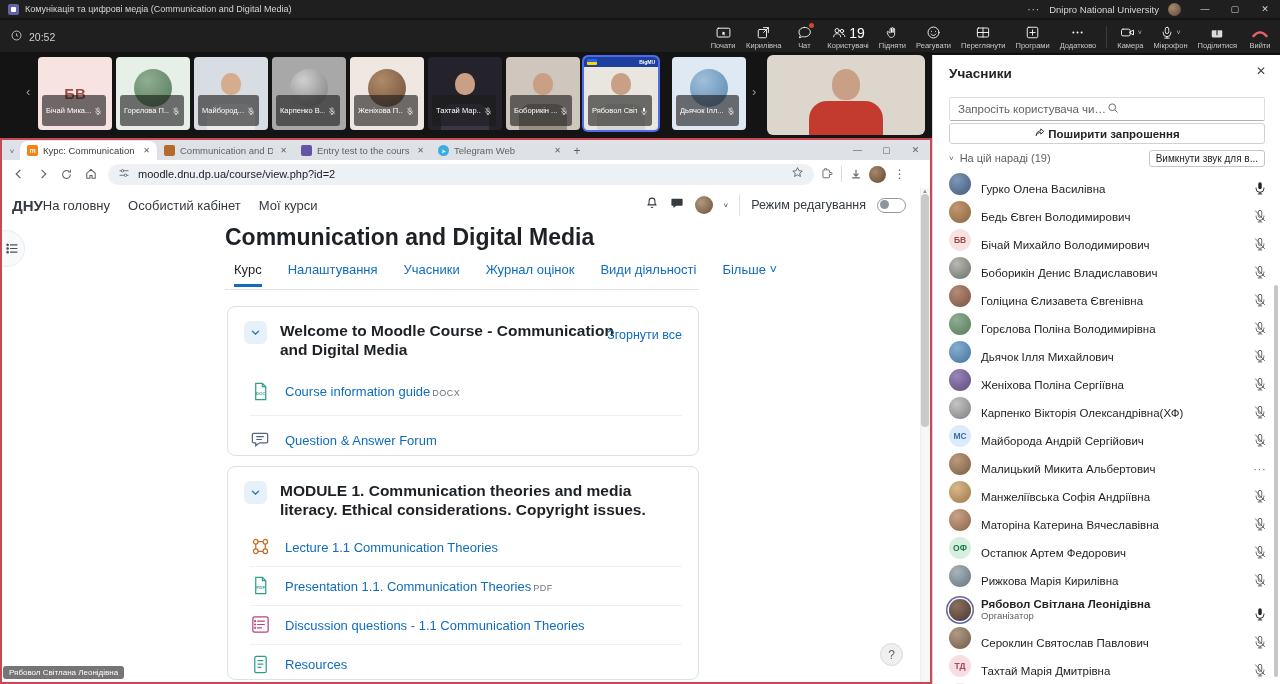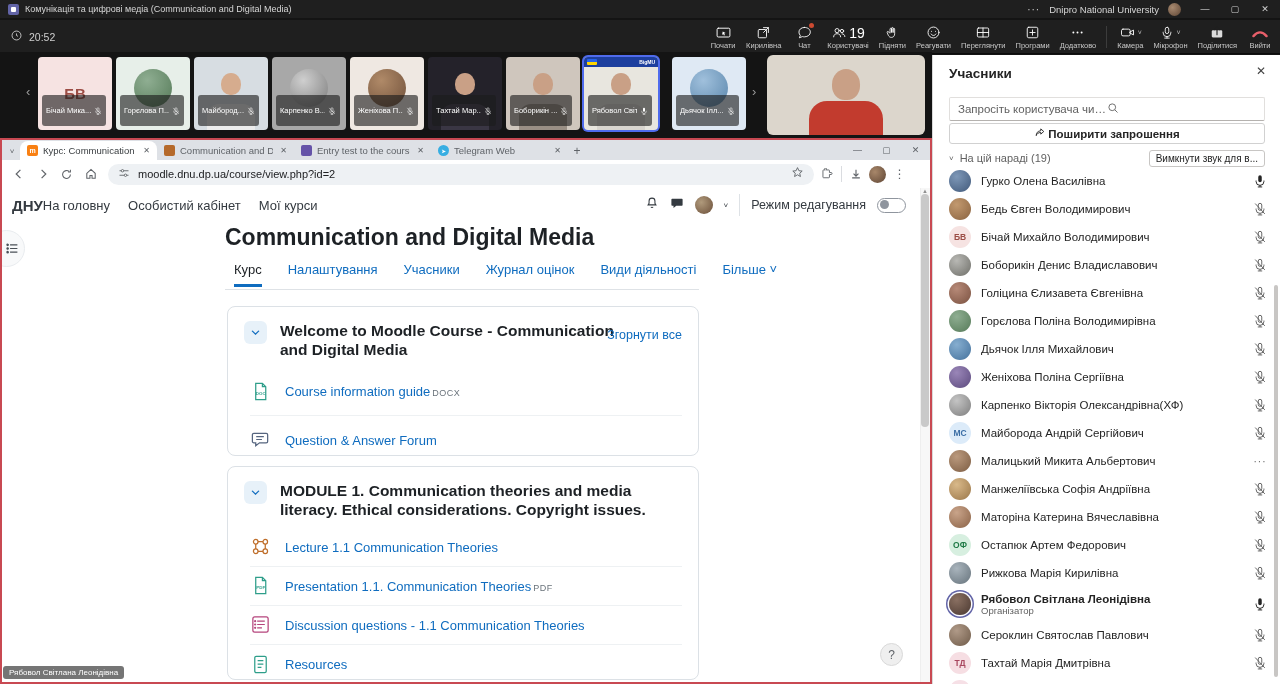--- a/index.html
+++ b/index.html
@@ -58,21 +58,21 @@
   .p-title{position:absolute;left:16px;top:11px;font-size:13.5px;font-weight:700;color:#242424}
   .p-close{position:absolute;right:14px;top:9px;font-size:12px;color:#424242}
   .p-search{position:absolute;left:16px;top:42px;width:316px;height:24px;border:1px solid #e1dfdd;border-bottom:1.5px solid #b5b2af;border-radius:2px;display:flex;align-items:center;padding:0 8px;background:#fff}
   .p-search span{flex:1;font-size:11.5px;color:#616161}
   .p-invite{position:absolute;left:16px;top:68px;width:316px;height:21px;border:1px solid #d1d1d1;border-radius:3px;background:#fff;display:flex;align-items:center;justify-content:center;gap:2px;font-size:11.5px;font-weight:700;color:#242424}
   .p-section{position:absolute;left:16px;top:93px;width:316px;height:20px;display:flex;align-items:center}
   .p-section .cv{font-size:8px;color:#616161;margin-right:6px}
   .p-section .st{font-size:11px;color:#616161}
   .p-muteall{margin-left:auto;height:17px;border:1px solid #c8c6c4;border-radius:3px;background:#fff;font-size:10px;color:#242424;padding:0 6px;display:flex;align-items:center;white-space:nowrap}
   .p-rows{position:absolute;left:0;top:112px;width:348px;height:517px;overflow:hidden}
-  .p-row{height:28px;display:flex;align-items:center;padding:0 13px 0 16px;gap:10px}
+  .p-row{height:28px;display:flex;align-items:flex-end;padding:0 13px 0 16px;gap:10px}
   .p-row.tall{height:34px}
   .p-avatar{width:22px;height:22px;border-radius:50%;flex:none;display:flex;align-items:center;justify-content:center;font-size:8.5px;font-weight:700}
   .p-avatar.ring{box-shadow:0 0 0 1.5px #fff,0 0 0 3px #6264a7}
   .p-nw{flex:1;min-width:0}
   .p-name{font-size:11.5px;color:#242424;white-space:nowrap;overflow:hidden;text-overflow:ellipsis}
   .p-name.b{font-weight:700}
   .p-role{font-size:9.5px;color:#616161}
   .p-mic{width:16px;flex:none;display:flex;justify-content:center;color:#616161;font-size:10px}
   .p-scroll{position:absolute;right:2px;top:230px;width:4px;height:392px;background:#c8c6c4;border-radius:2px}
 

